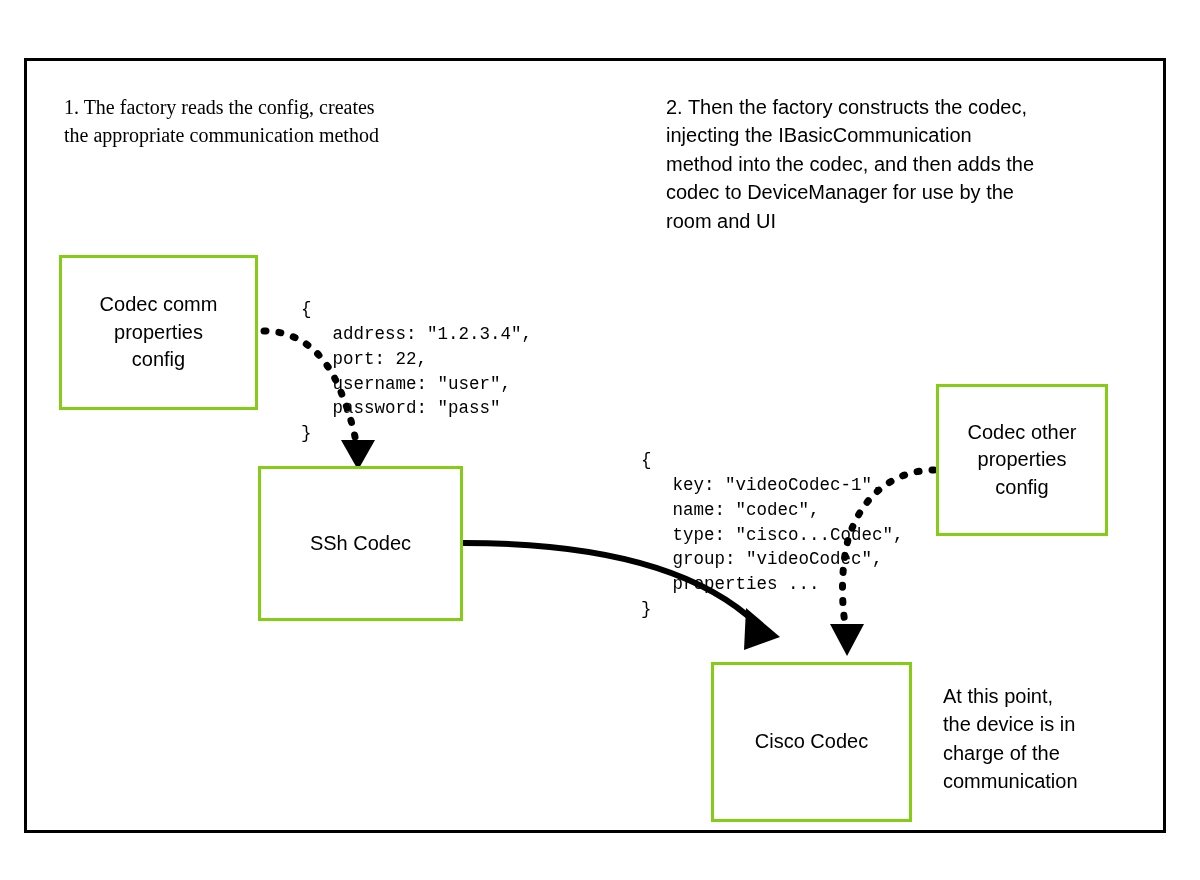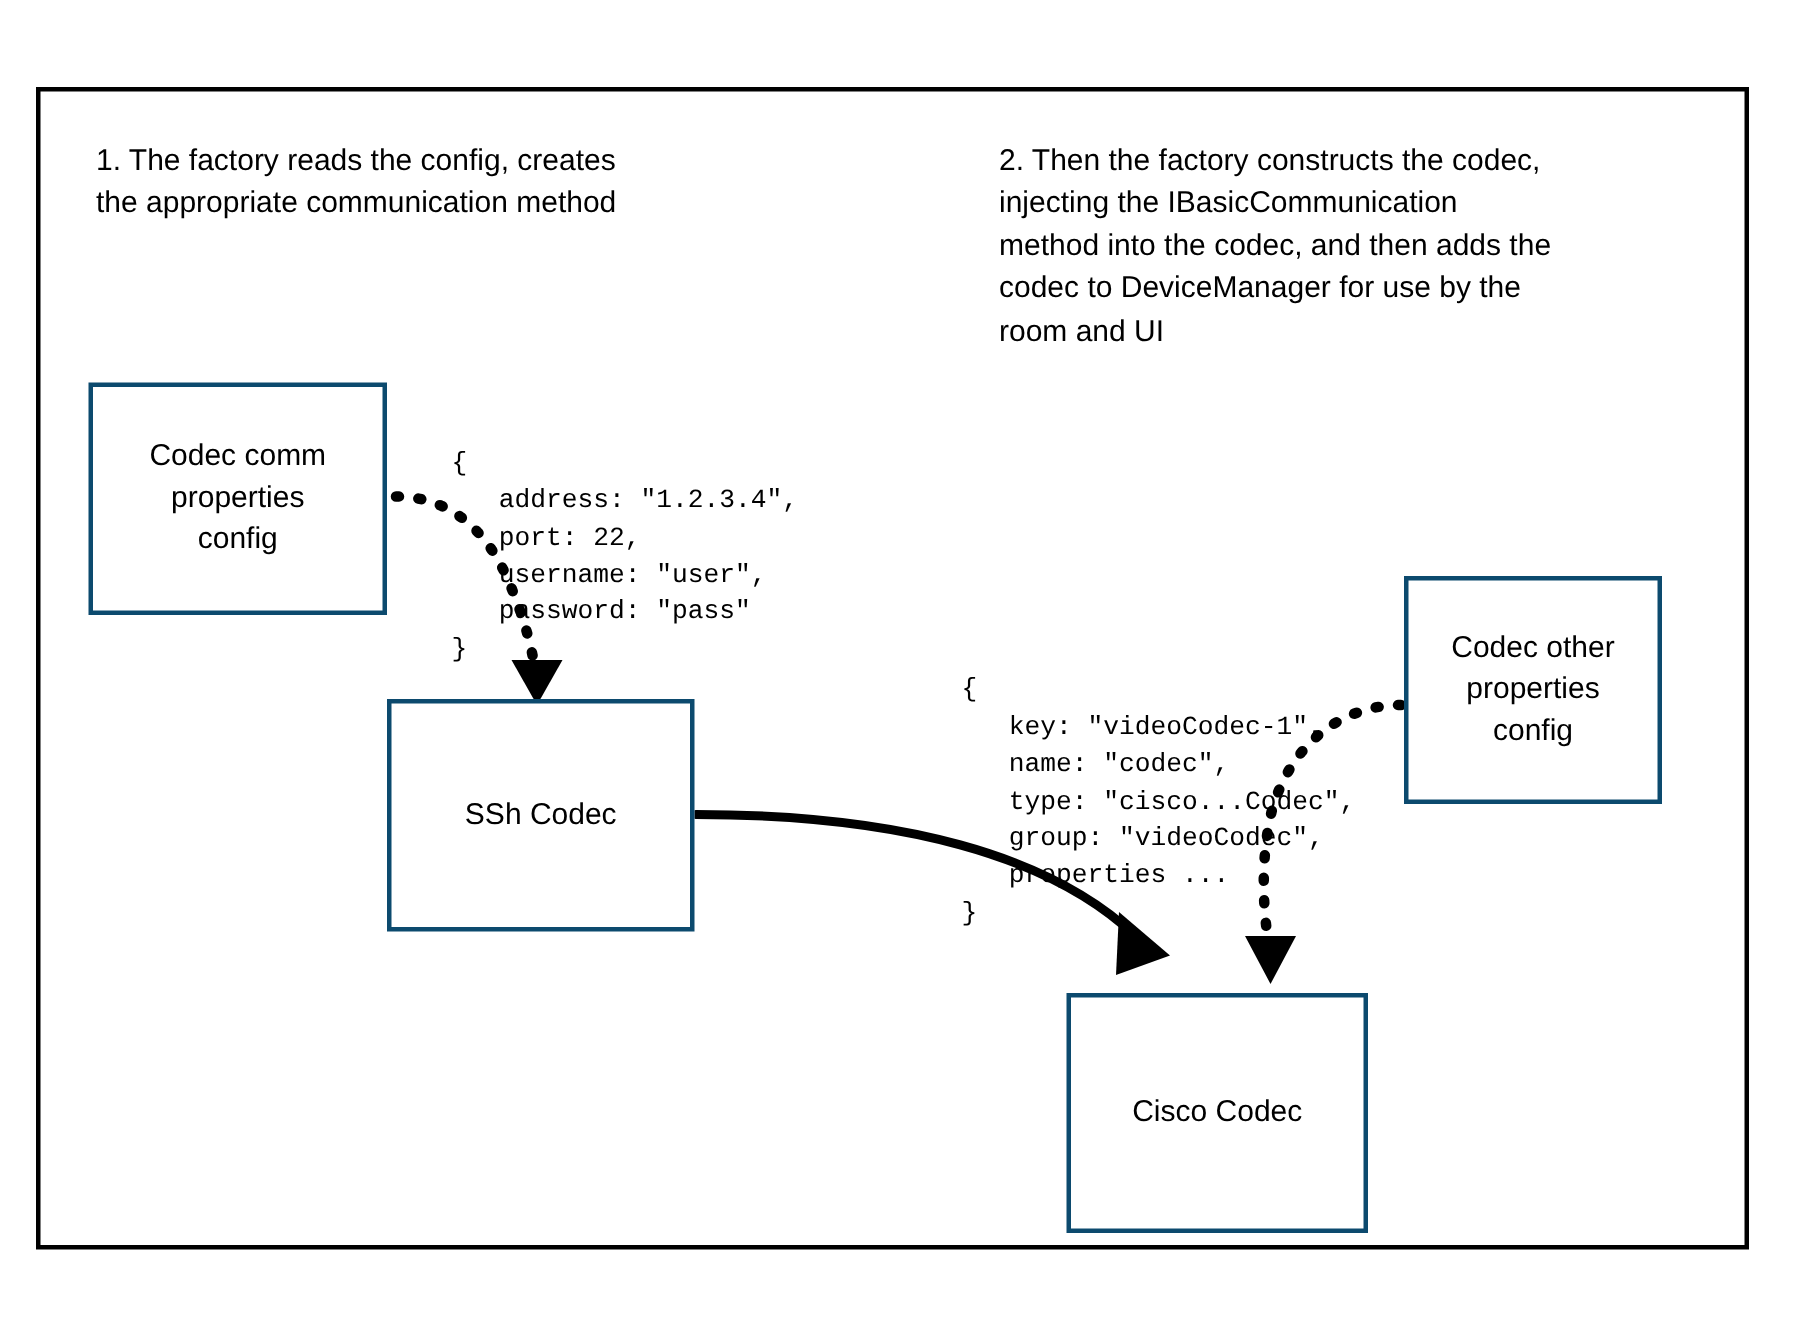--- a/index.html
+++ b/index.html
@@ -27,21 +27,21 @@
     top: 58px;
     width: 1142px;
     height: 775px;
     border: 3px solid #000000;
     box-sizing: border-box;
     background: transparent;
   }
   
   .box {
     position: absolute;
-    border: 3px solid #0c4a6e;
+    border: 3px solid #84cc16;
     box-sizing: border-box;
     background: #ffffff;
     display: flex;
     align-items: center;
     justify-content: center;
     text-align: center;
     font-size: 20px;
     line-height: 1.38;
     color: #000000;
     white-space: pre-line;
@@ -76,20 +76,21 @@
     position: absolute;
     font-size: 20px;
     line-height: 1.42;
     color: #000000;
     white-space: pre-line;
   }
   #note-step1 {
     left: 64px;
     top: 93px;
     width: 470px;
+    font-family: Liberation Serif, serif;
   }
   #note-step2 {
     left: 666px;
     top: 93px;
     width: 460px;
   }
   #note-endpoint {
     left: 943px;
     top: 682px;
     width: 200px;
@@ -148,20 +149,24 @@
 
   <div class="note" id="note-step1">1. The factory reads the config, creates
 the appropriate communication method</div>
 
   <div class="note" id="note-step2">2. Then the factory constructs the codec,
 injecting the IBasicCommunication
 method into the codec, and then adds the
 codec to DeviceManager for use by the
 room and UI</div>
 
+  <div class="note" id="note-endpoint">At this point,
+the device is in
+charge of the
+communication</div>
 
   <div class="box" id="box-comm-config">Codec comm
 properties
 config</div>
 
   <div class="box" id="box-ssh-client">SSh Codec</div>
 
   <div class="box" id="box-other-config">Codec other
 properties
 config</div>

